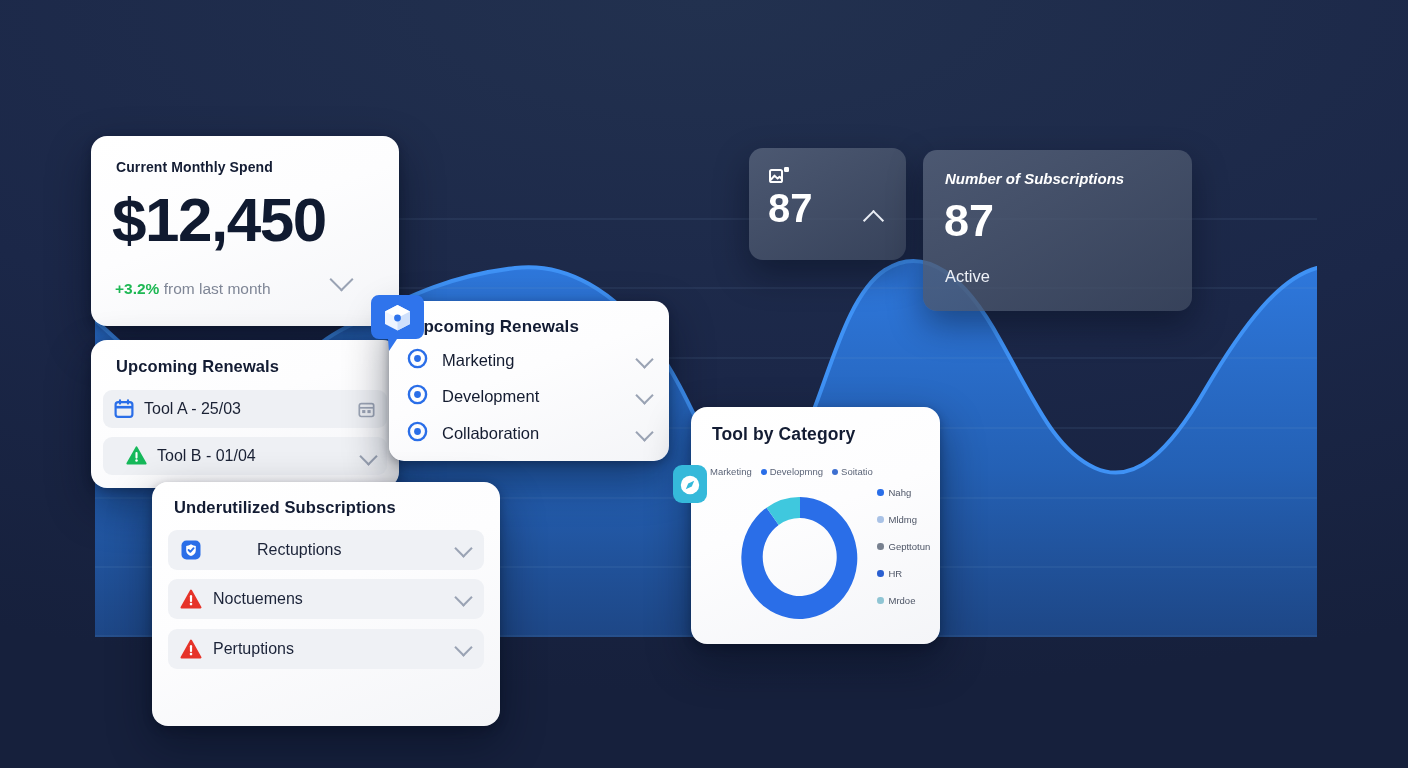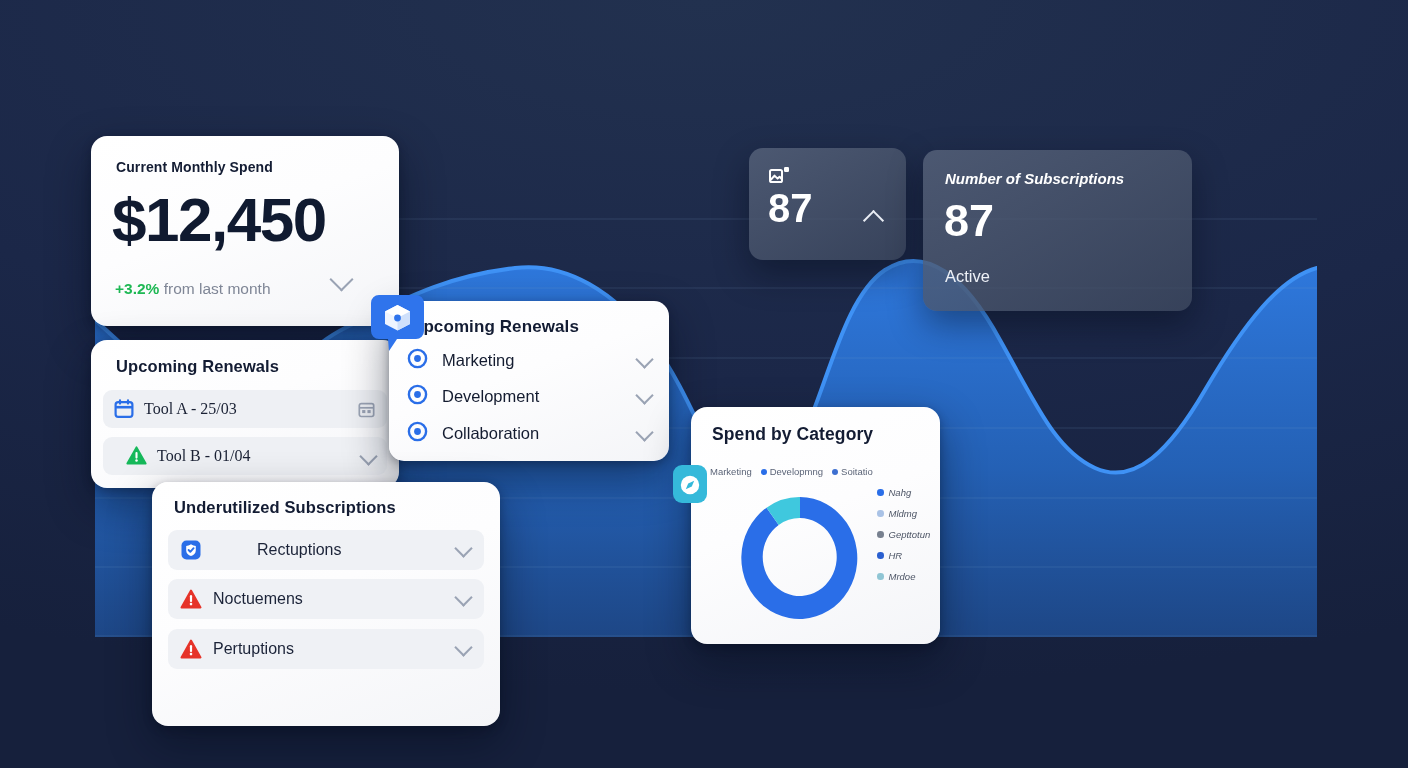--- a/index.html
+++ b/index.html
@@ -61,21 +61,21 @@
   #spend-chev { position:absolute; left:333px; top:271px; }
 
   
   #renewals-left { left:91px; top:340px; width:308px; height:148px; }
   #renewals-left .card-title { position:absolute; left:25px; top:17px; font-size:16.5px; }
   .row {
     position:absolute; left:12px; width:284px; height:38px;
     background:#eef0f4; border-radius:9px;
     display:flex; align-items:center;
   }
-  .row .rlabel { font-size:16px; color:#1a2134; margin-left:10px;font-family:Liberation Serif, serif; }
+  .row .rlabel { font-size:16px; color:#1a2134; margin-left:10px; }
   .row .ricon { margin-left:11px; display:flex; align-items:center; }
   .row .rtail { position:absolute; right:12px; display:flex; align-items:center; }
   #rl-row0 { top:50px; }
   #rl-row1 { top:97px;padding-left:12px; }
 
   
   #renewals-float { left:389px; top:301px; width:280px; height:160px; border-radius:15px; }
   #renewals-float .card-title { position:absolute; left:22px; top:16px; font-size:17px; }
   .cat-row {
     position:absolute; left:18px; width:244px; height:31px;
@@ -113,22 +113,22 @@
   #sc-toplegend {
     position:absolute; left:19px; top:59px; width:215px;
     display:flex; align-items:center; gap:9px;
     font-size:9.5px; color:#5c6578;
   }
   #sc-toplegend .lg { display:flex; align-items:center; gap:3px; white-space:nowrap; }
   #sc-toplegend .dot { width:6px; height:6px; border-radius:50%; display:inline-block; }
   #donut { position:absolute; left:738px; top:489px; width:124px; height:132px; }
   #sc-sidelegend {
     position:absolute; left:186px; top:80px;
-    display:flex; flex-direction:column; gap:10px;
-    font-size:9.5px; color:#4d5566;font-style:italic;
+    display:flex; flex-direction:column; gap:16px;
+    font-size:9.5px; color:#4d5566;
   }
   #sc-sidelegend .lg { display:flex; align-items:center; gap:5px; white-space:nowrap; }
   #sc-sidelegend .dot { width:6.5px; height:6.5px; border-radius:50%; display:inline-block; }
 
   
   .dark-card {
     position:absolute;
     background:linear-gradient(150deg,rgba(86,98,122,.82) 0%,rgba(62,73,95,.78) 100%);
     border-radius:14px;
     box-shadow:0 14px 34px rgba(3,8,20,.4);
@@ -351,21 +351,21 @@
           <path d="M11 7.2 V12.1" stroke="#fff" stroke-width="2.2" stroke-linecap="round"></path>
           <circle cx="11" cy="15.1" r="1.3" fill="#fff"></circle>
         </svg>
       </span>
       <span class="ulabel">Pertuptions</span>
       <span class="utail"><i class="chev-sm"></i></span>
     </div>
   </div>
 
   <div class="card" id="spendcat">
-    <div class="card-title">Spend by Category</div>
+    <div class="card-title">Tool by Category</div>
 
     <div id="sc-toplegend">
       <span class="lg">
         <span>Marketing</span>
       </span>
       <span class="lg">
         <span class="dot" style="background:#2a6ee8"></span>
         <span>Developmng</span>
       </span>
       <span class="lg">

